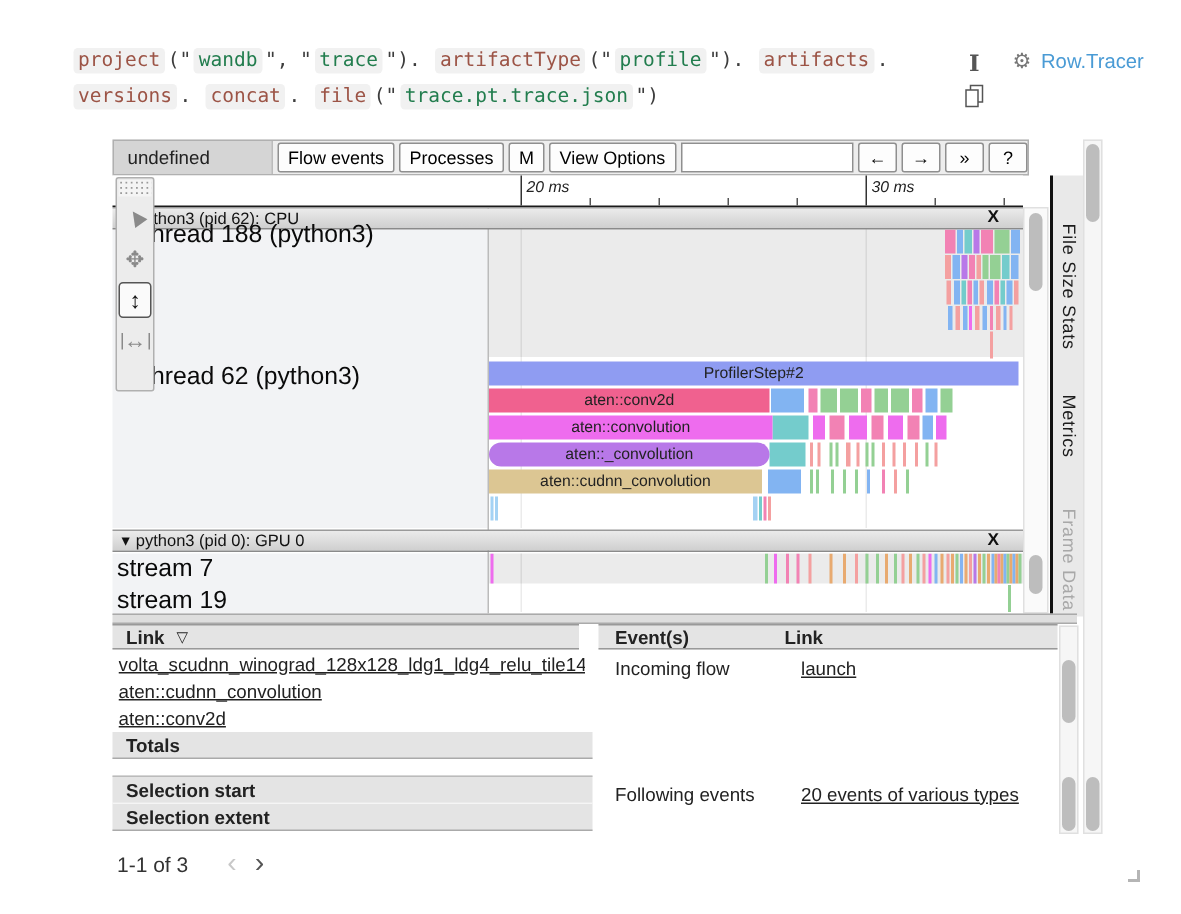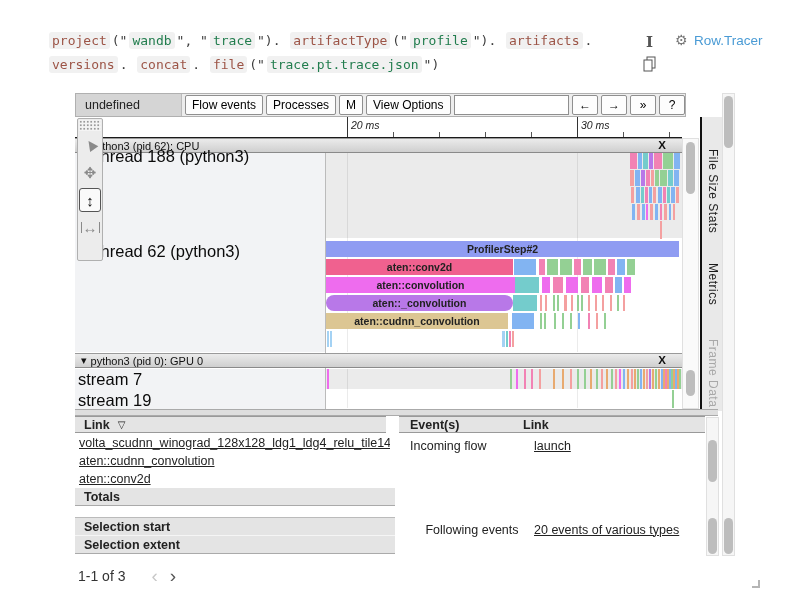--- a/index.html
+++ b/index.html
@@ -136,21 +136,21 @@
 
   <div class="track-header" style="top:138px;">
     <span style="margin-right:4px;">▾</span>
     <span>python3 (pid 62): CPU</span>
     <span class="track-close">X</span>
   </div>
 
   <div class="lane-label" style="left:96px;top:147px;">thread 188 (python3)</div>
   <div class="lane-label" style="left:96px;top:242px;">thread 62 (python3)</div>
 
-  <div class="layer" id="cpu-layer" style="left:326px;top:153px;width:356px;height:199px;font-weight:bold;">
+  <div class="layer" id="cpu-layer" style="left:326px;top:153px;width:356px;height:199px;">
       <div style="position: absolute; left: 304px; top: 0px; width: 7px; height: 16px; background: rgb(242, 130, 180);"></div>
       <div style="position: absolute; left: 312px; top: 0px; width: 4px; height: 16px; background: rgb(130, 180, 242);"></div>
       <div style="position: absolute; left: 317px; top: 0px; width: 5px; height: 16px; background: rgb(116, 204, 204);"></div>
       <div style="position: absolute; left: 323px; top: 0px; width: 4px; height: 16px; background: rgb(184, 120, 232);"></div>
       <div style="position: absolute; left: 328px; top: 0px; width: 8px; height: 16px; background: rgb(242, 130, 180);"></div>
       <div style="position: absolute; left: 337px; top: 0px; width: 10px; height: 16px; background: rgb(148, 208, 148);"></div>
       <div style="position: absolute; left: 348px; top: 0px; width: 6px; height: 16px; background: rgb(130, 180, 242);"></div>
       <div style="position: absolute; left: 304px; top: 17px; width: 4px; height: 16px; background: rgb(244, 160, 160);"></div>
       <div style="position: absolute; left: 309px; top: 17px; width: 5px; height: 16px; background: rgb(130, 180, 242);"></div>
       <div style="position: absolute; left: 315px; top: 17px; width: 4px; height: 16px; background: rgb(184, 120, 232);"></div>
@@ -341,21 +341,21 @@
   </div>
 
   <div class="tbl-head" style="left:399px;top:416px;width:306px;">
     <span style="padding-left:11px;width:124px;box-sizing:border-box;">Event(s)</span>
     <span>Link</span>
   </div>
   <div class="tbl-row" style="left:399px;top:437px;width:306px;">
     <span style="padding-left:11px;width:135px;box-sizing:border-box;">Incoming flow</span>
     <span class="ev-link">launch</span>
   </div>
-  <div class="tbl-row" style="left:399px;top:521px;width:306px;text-align:center;">
+  <div class="tbl-row" style="left:399px;top:521px;width:306px;">
     <span style="padding-left:11px;width:135px;box-sizing:border-box;">Following events</span>
     <span class="ev-link">20 events of various types</span>
   </div>
 
   <div class="gutter" style="left:706px;top:417px;width:13px;height:139px;"></div>
   <div class="thumb" style="left:708px;top:440px;width:9px;height:42px;"></div>
   <div class="thumb" style="left:708px;top:518px;width:9px;height:36px;"></div>
 
   <div class="pager">
     <span>1-1 of 3</span>

